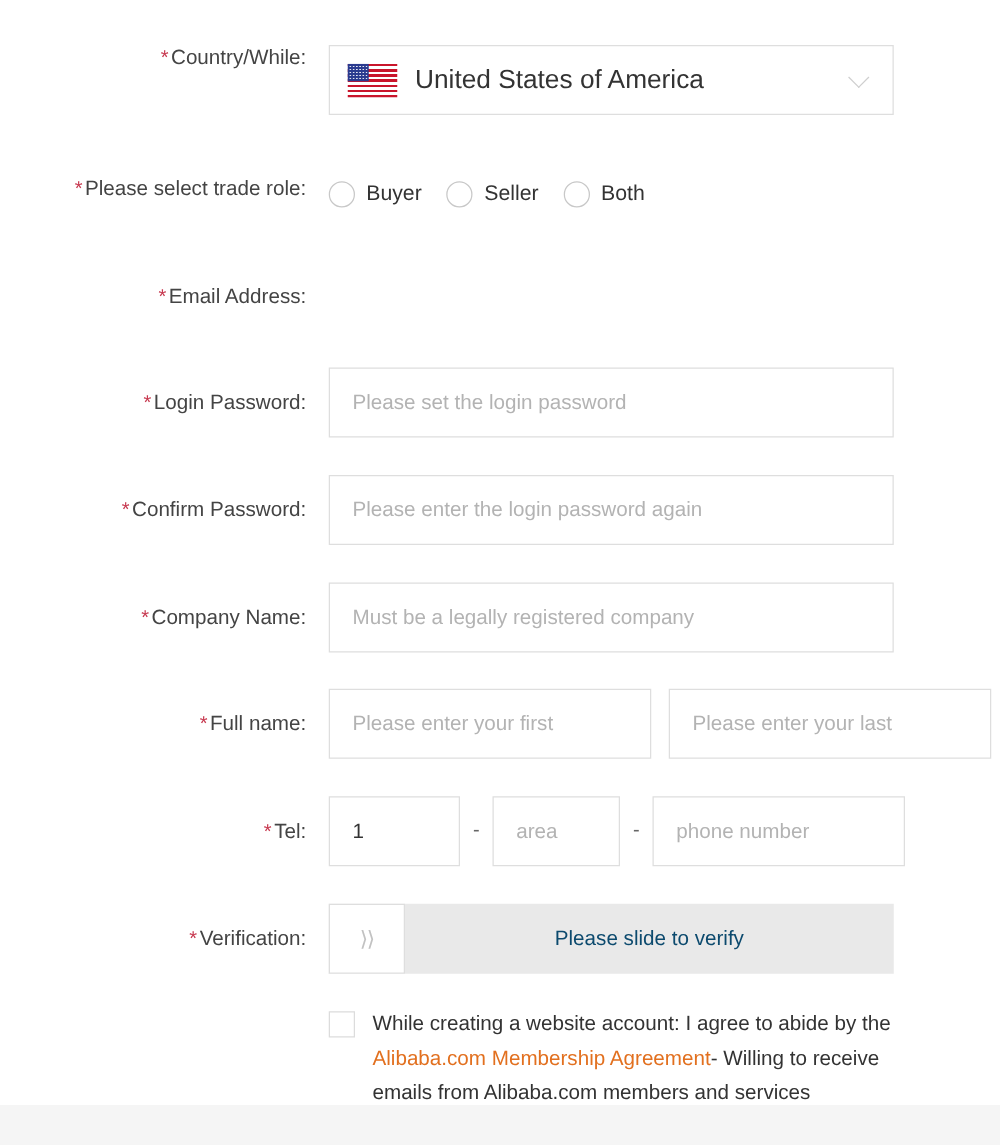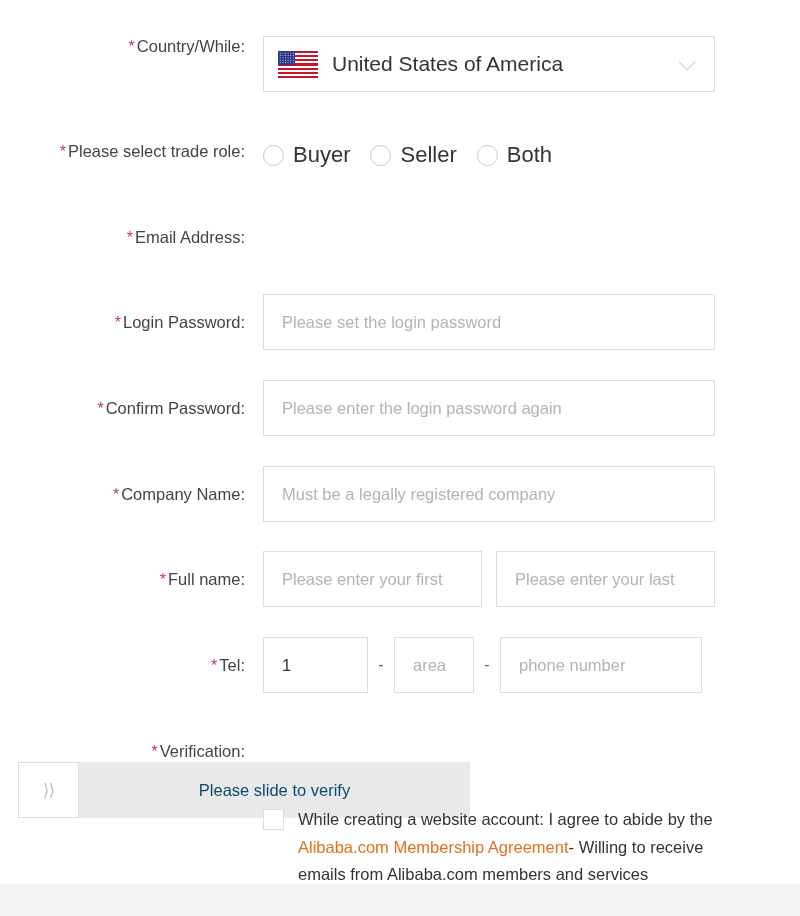--- a/index.html
+++ b/index.html
@@ -159,35 +159,35 @@
     width: 21px;
     height: 21px;
     border-radius: 50%;
     border: 1.4px solid #c8c8c8;
     background: #ffffff;
     box-sizing: border-box;
     flex: 0 0 auto;
   }
   .radio-label {
     margin-left: 9px;
-    font-size: 22px;
+    font-size: 17px;
     color: #333333;
     white-space: nowrap;
   }
 
   
   .input-wide { width: 452px; }
 
   
-  .input-half { width: 219px; }
+  .input-half { width: 258px; }
   .gap-14 { width: 14px; flex: 0 0 auto; }
 
   
   .tel-1 { width: 105px; }
-  .tel-2 { width: 80px; }
+  .tel-2 { width: 102px; }
   .tel-3 { width: 202px; }
   .dash {
     width: 26px;
     flex: 0 0 auto;
     height: 56px;
     display: flex;
     align-items: center;
     justify-content: center;
     color: #666666;
     font-size: 16px;
@@ -354,21 +354,21 @@
         <div class="box tel-2">
             <span>area</span>
           </div>
         <div class="dash">-</div>
         <div class="box tel-3">
             <span>phone number</span>
           </div>
       </div>
     </div>
 
-    <div class="row" style="top:723px; left:0;flex-direction:column;">
+    <div class="row" style="top:723px; left:0;">
       <div class="label" style="padding-top:18px;"><span class="req">*</span><span>Verification:</span></div>
       <div class="fields">
         <div class="slider">
           <div class="slider-handle">⟩⟩</div>
           <div class="slider-text">Please slide to verify</div>
         </div>
       </div>
     </div>
 
   </div>

